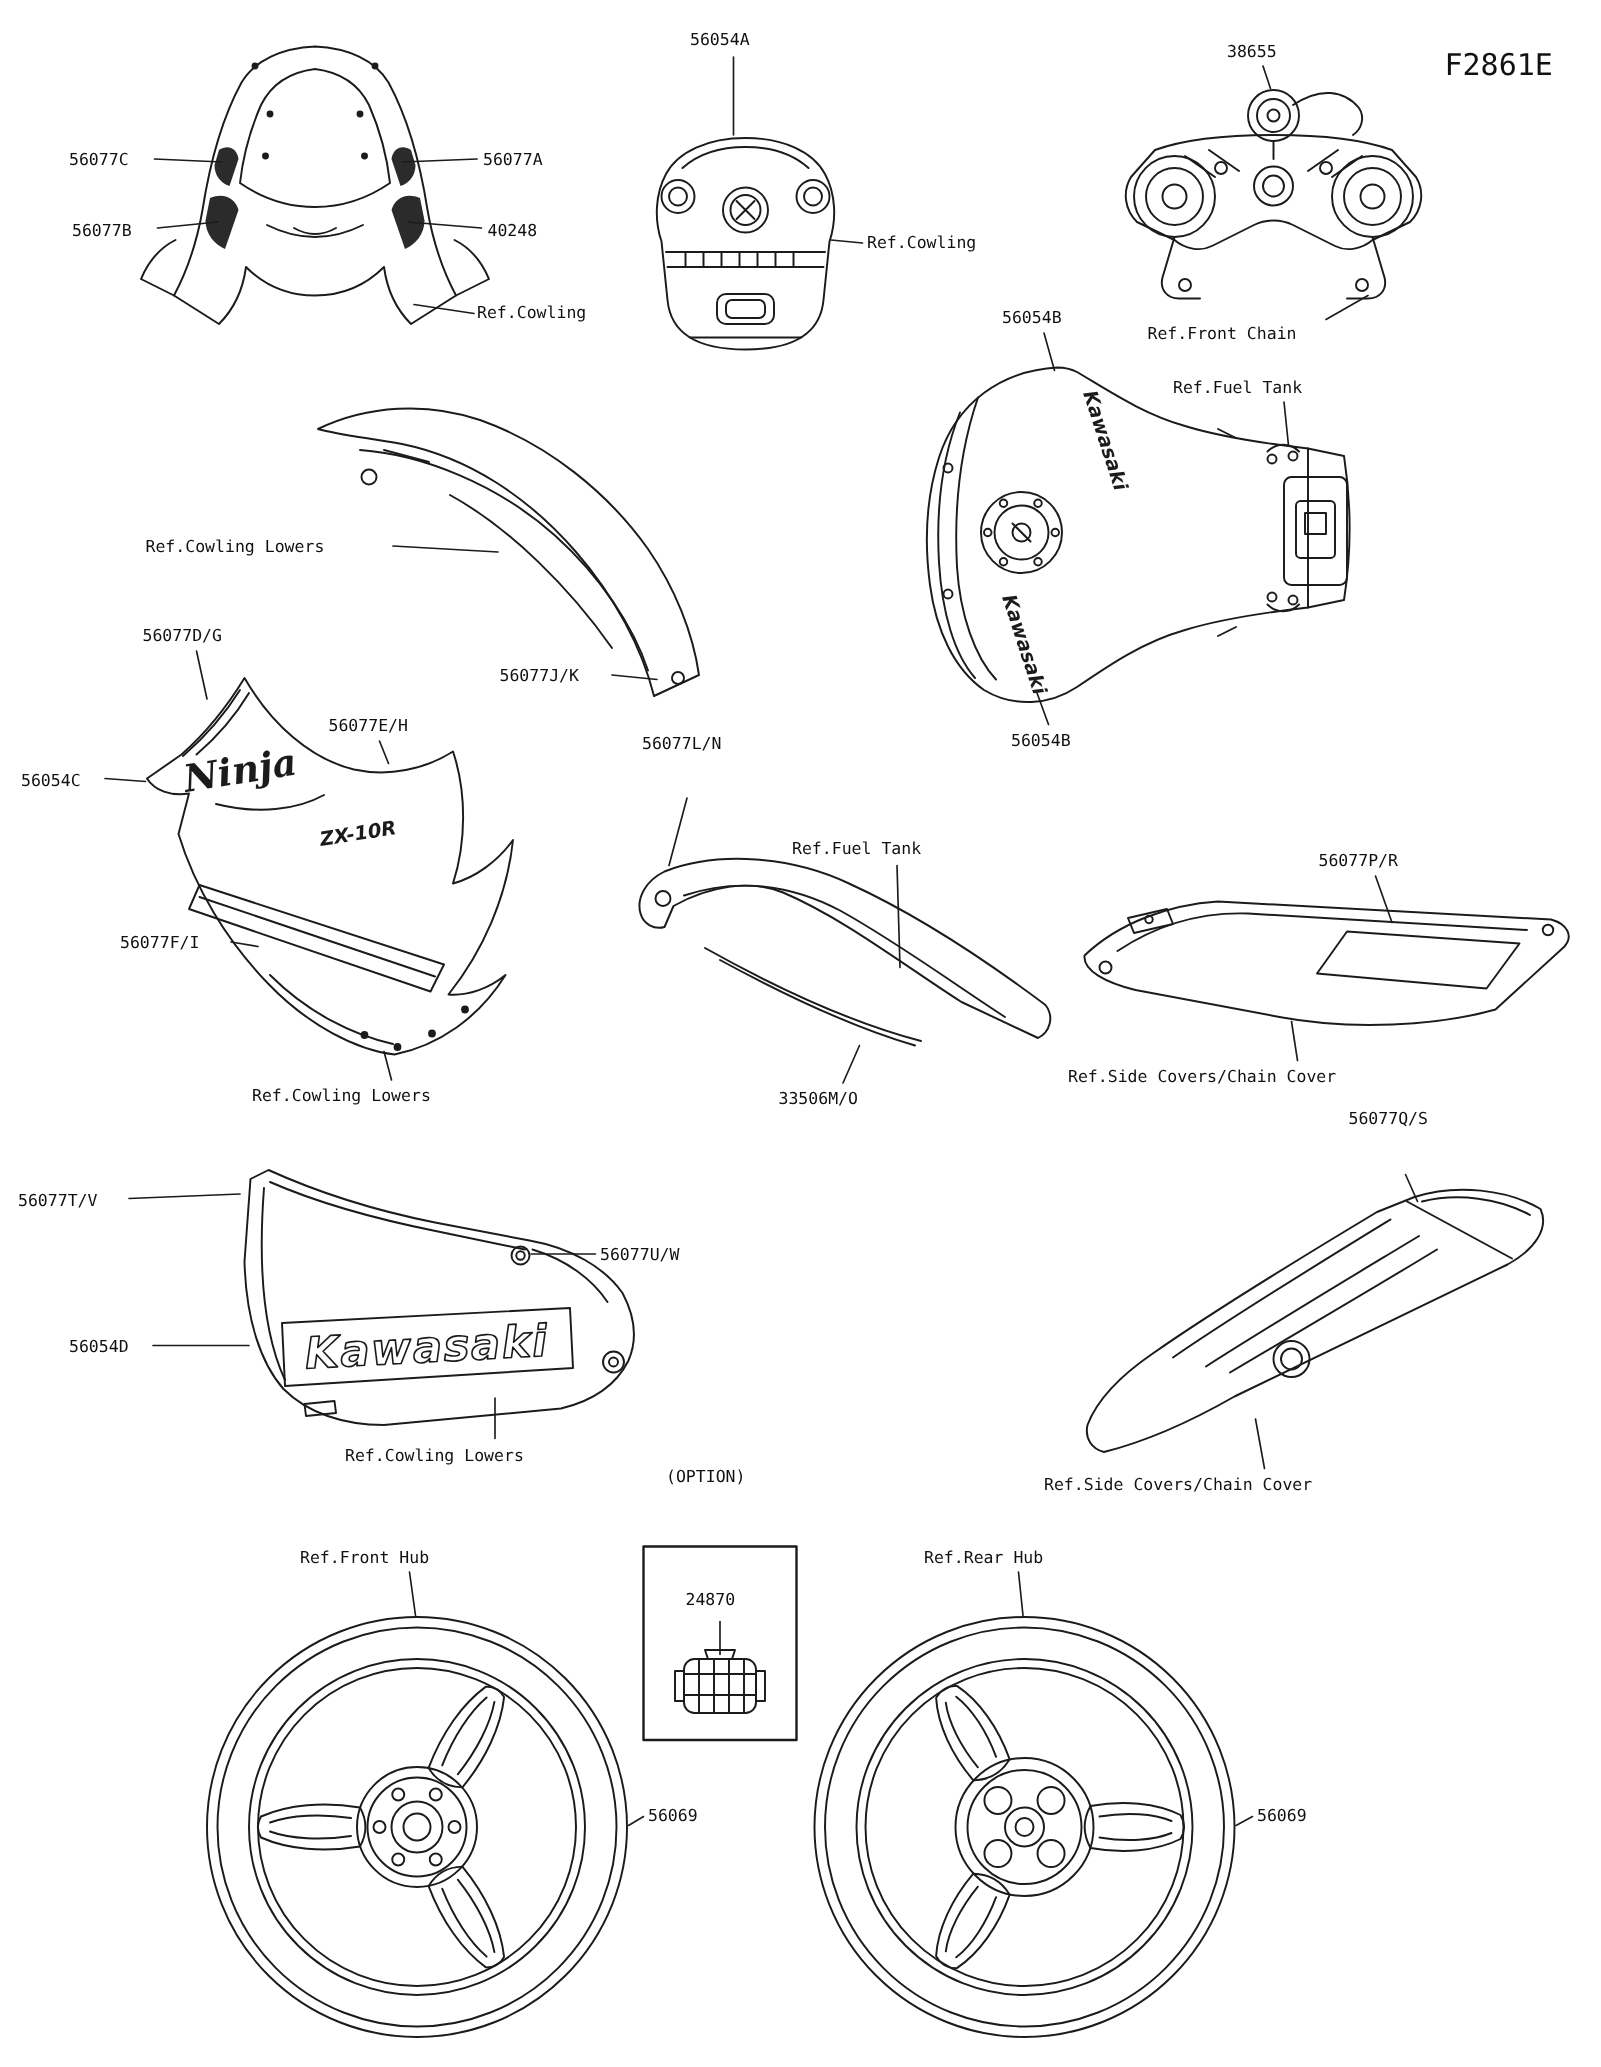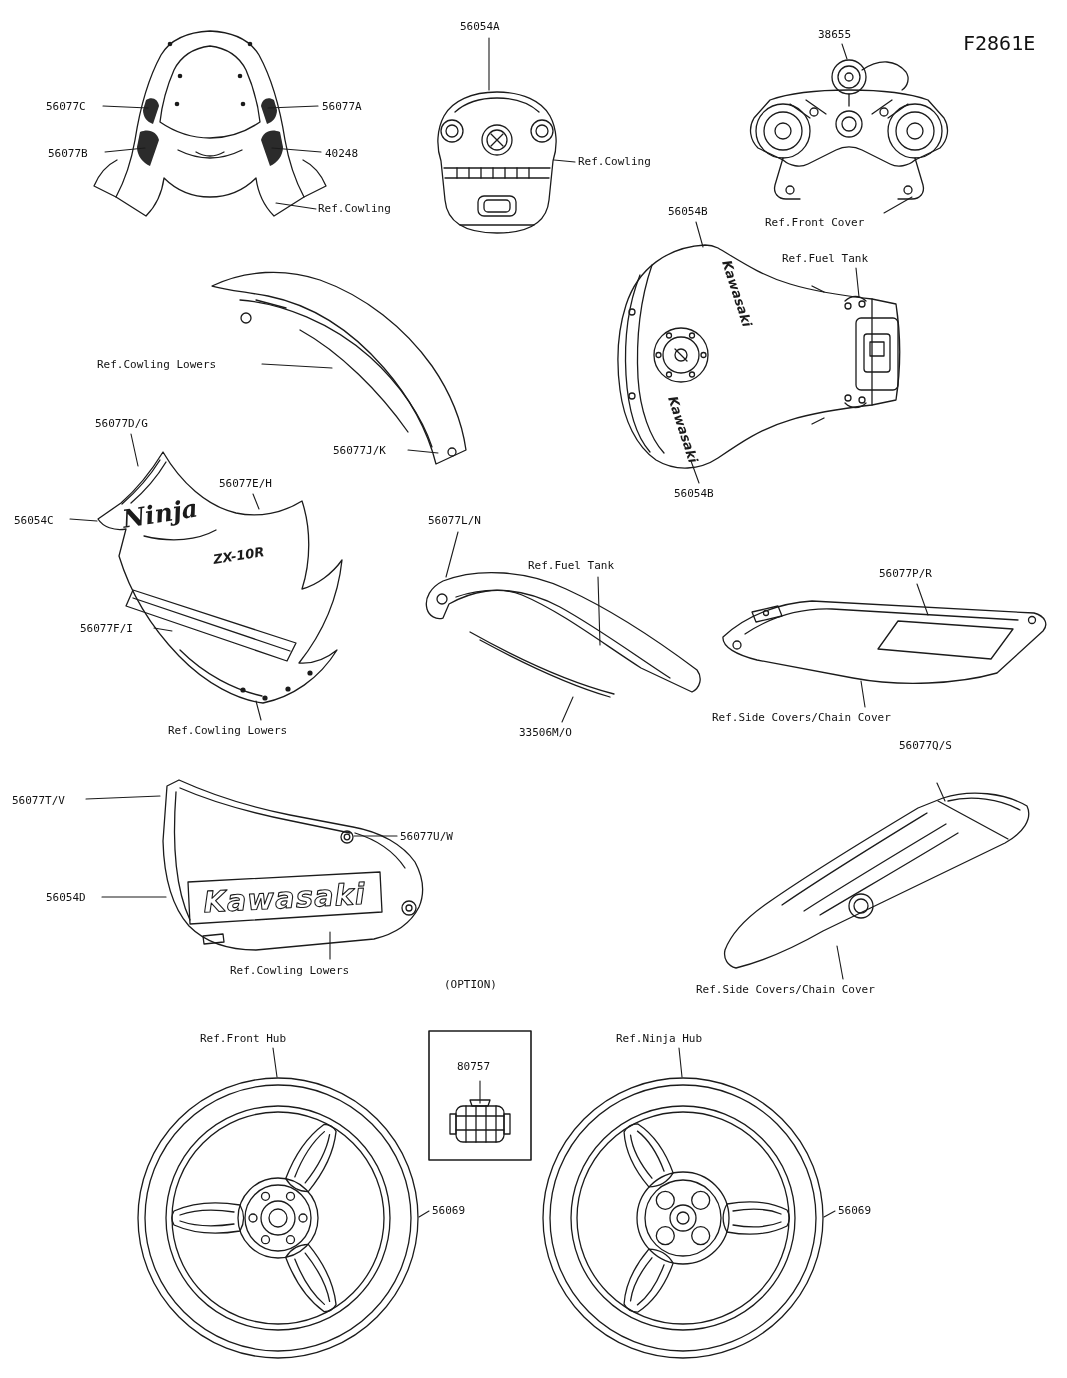--- a/index.html
+++ b/index.html
@@ -313,50 +313,50 @@
   <div class="lbl" style="left:46px;top:98px">56077C</div>
   <div class="lbl" style="left:322px;top:98px">56077A</div>
   <div class="lbl" style="left:48px;top:145px">56077B</div>
   <div class="lbl" style="left:325px;top:145px">40248</div>
   <div class="lbl" style="left:318px;top:200px">Ref.Cowling</div>
 
   <div class="lbl" style="left:460px;top:18px">56054A</div>
   <div class="lbl" style="left:578px;top:153px">Ref.Cowling</div>
 
   <div class="lbl" style="left:818px;top:26px">38655</div>
-  <div class="lbl" style="left:765px;top:214px">Ref.Front Cover</div>
+  <div class="lbl" style="left:765px;top:214px">Ref.Front Chain</div>
 
   <div class="lbl" style="left:668px;top:203px">56054B</div>
   <div class="lbl" style="left:782px;top:250px">Ref.Fuel Tank</div>
   <div class="lbl" style="left:674px;top:485px">56054B</div>
 
   <div class="lbl" style="left:97px;top:356px">Ref.Cowling Lowers</div>
   <div class="lbl" style="left:333px;top:442px">56077J/K</div>
 
   <div class="lbl" style="left:95px;top:415px">56077D/G</div>
   <div class="lbl" style="left:219px;top:475px">56077E/H</div>
   <div class="lbl" style="left:14px;top:512px">56054C</div>
   <div class="lbl" style="left:80px;top:620px">56077F/I</div>
   <div class="lbl" style="left:168px;top:722px">Ref.Cowling Lowers</div>
 
-  <div class="lbl" style="left:428px;top:512px">56077L/N</div>
+  <div class="lbl" style="left:428px;top:487px">56077L/N</div>
   <div class="lbl" style="left:528px;top:557px">Ref.Fuel Tank</div>
   <div class="lbl" style="left:519px;top:724px">33506M/O</div>
 
   <div class="lbl" style="left:879px;top:565px">56077P/R</div>
   <div class="lbl" style="left:712px;top:709px">Ref.Side Covers/Chain Cover</div>
 
   <div class="lbl" style="left:899px;top:737px">56077Q/S</div>
   <div class="lbl" style="left:696px;top:981px">Ref.Side Covers/Chain Cover</div>
 
   <div class="lbl" style="left:12px;top:792px">56077T/V</div>
   <div class="lbl" style="left:400px;top:828px">56077U/W</div>
   <div class="lbl" style="left:46px;top:889px">56054D</div>
   <div class="lbl" style="left:230px;top:962px">Ref.Cowling Lowers</div>
 
   <div class="lbl" style="left:200px;top:1030px">Ref.Front Hub</div>
   <div class="lbl" style="left:444px;top:976px">(OPTION)</div>
-  <div class="lbl" style="left:457px;top:1058px">80757</div>
-  <div class="lbl" style="left:616px;top:1030px">Ref.Ninja Hub</div>
+  <div class="lbl" style="left:457px;top:1058px">24870</div>
+  <div class="lbl" style="left:616px;top:1030px">Ref.Rear Hub</div>
   <div class="lbl" style="left:432px;top:1202px">56069</div>
   <div class="lbl" style="left:838px;top:1202px">56069</div>
 
 </div>
 
 </body></html>

